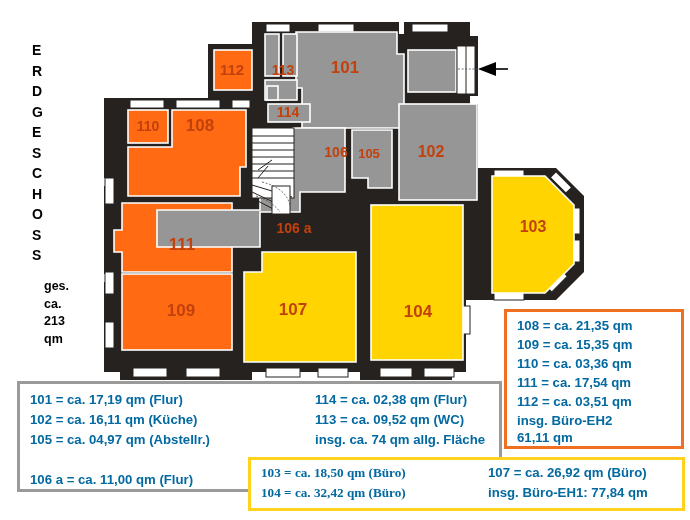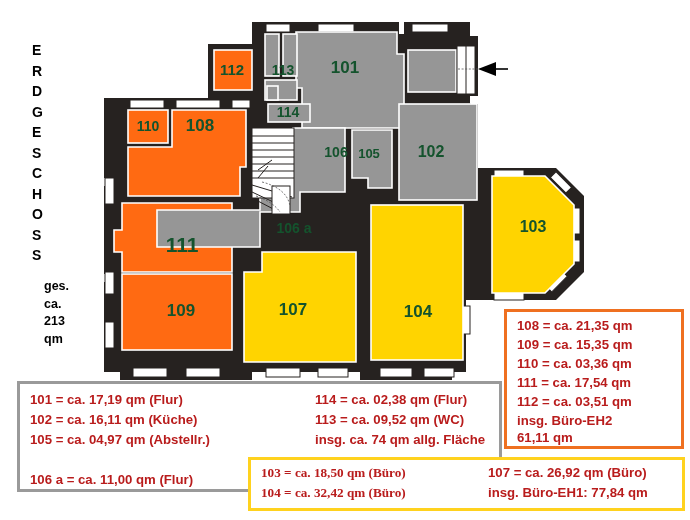--- a/index.html
+++ b/index.html
@@ -51,21 +51,21 @@
     font-weight: bold;
     line-height: 17.5px;
     color: #000;
   }
   .gesblock span { display: block; }
 
   
   .rlabel {
     position: absolute;
     font-weight: bold;
-    color: #14532d;
+    color: #c2410c;
     white-space: nowrap;
     transform: translate(-50%, -50%);
     text-align: center;
   }
 
   
   .entrance-label {
     position: absolute;
     left: 512px;
     top: 57px;
@@ -106,21 +106,21 @@
   .legend-inner {
     position: absolute;
     left: 0; top: 0;
     width: 100%;
     height: 100%;
   }
   .lrow {
     position: absolute;
     font-size: 13.2px;
     font-weight: bold;
-    color: #b91c1c;
+    color: #0369a1;
     white-space: nowrap;
   }
   .lcol-a { left: 10px; }
   .lcol-b { left: 256px; margin-left: 39px; }
   .lcol-y1 { left: 10px; font-family: Liberation Serif, serif; }
   .lcol-y2 { left: 237px; }
   .lcol-o { left: 10px; }
 </style>
 </head>
 <body>
@@ -285,21 +285,21 @@
   <div class="rlabel" style="left:431px;top:152px;font-size:16px;">102</div>
   <div class="rlabel" style="left:533px;top:227px;font-size:16px;">103</div>
   <div class="rlabel" style="left:418px;top:312px;font-size:17px;">104</div>
   <div class="rlabel" style="left:369px;top:153px;font-size:13px;">105</div>
   <div class="rlabel" style="left:314px;top:152px;font-size:14px;margin-left:22px;">106</div>
   <div class="rlabel" style="left:294px;top:228px;font-size:14px;">106 a</div>
   <div class="rlabel" style="left:293px;top:310px;font-size:17px;">107</div>
   <div class="rlabel" style="left:200px;top:126px;font-size:17px;">108</div>
   <div class="rlabel" style="left:181px;top:311px;font-size:17px;">109</div>
   <div class="rlabel" style="left:148px;top:126px;font-size:14px;">110</div>
-  <div class="rlabel" style="left:182px;top:245px;font-size:21px;">111</div>
+  <div class="rlabel" style="left:182px;top:245px;font-size:17px;">111</div>
   <div class="rlabel" style="left:232px;top:69px;font-size:15px;">112</div>
   <div class="rlabel" style="left:283px;top:70px;font-size:14px;">113</div>
   <div class="rlabel" style="left:288px;top:112px;font-size:14px;">114</div>
 
 
   <div class="legend legend-gray">
     <div class="legend-inner">
       <div class="lrow lcol-a" style="top:8px;">101 = ca. 17,19 qm (Flur)</div>
       <div class="lrow lcol-a" style="top:28px;">102 = ca. 16,11 qm (Küche)</div>
       <div class="lrow lcol-a" style="top:48px;">105 = ca. 04,97 qm (Abstellr.)</div>

